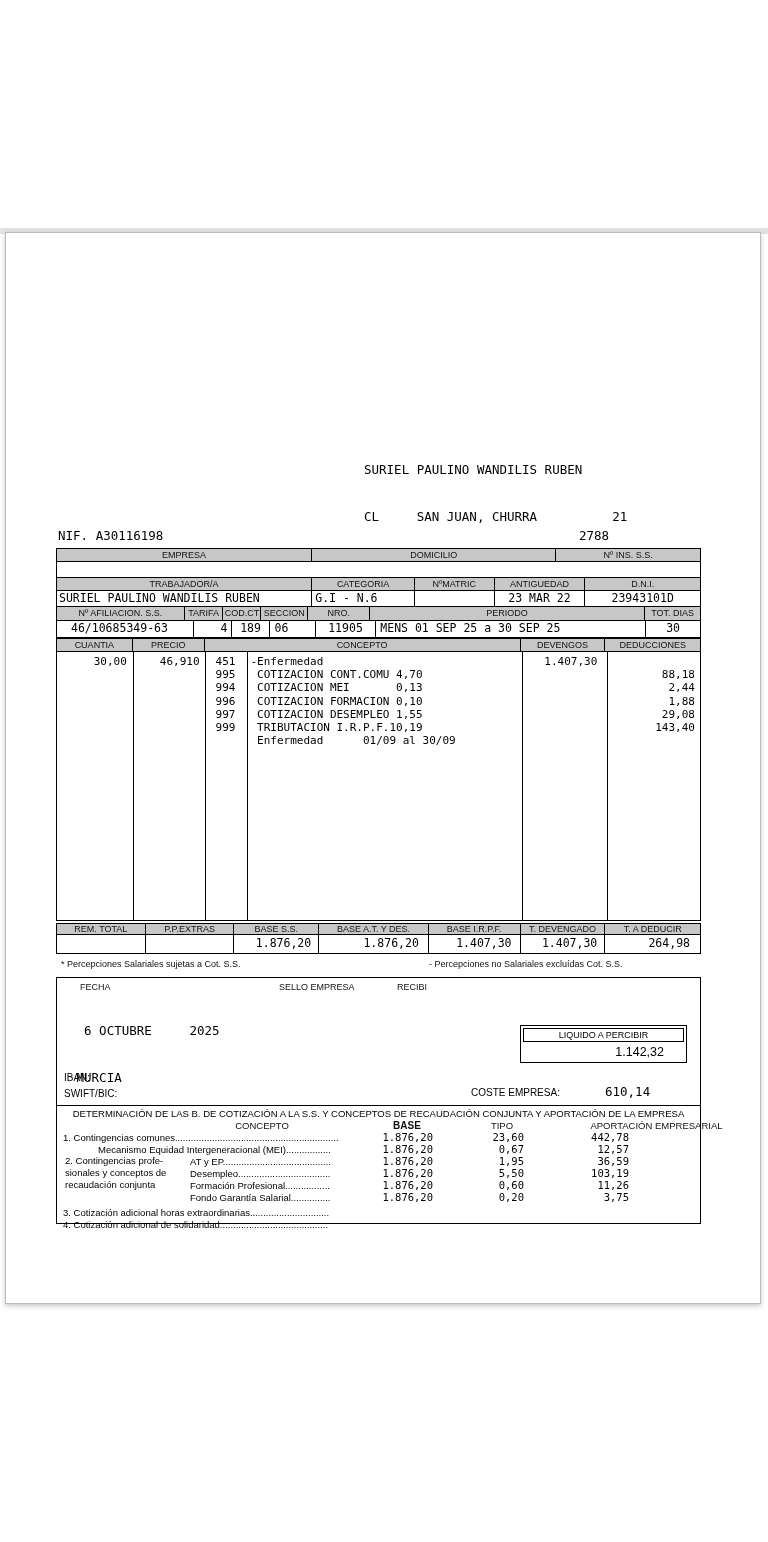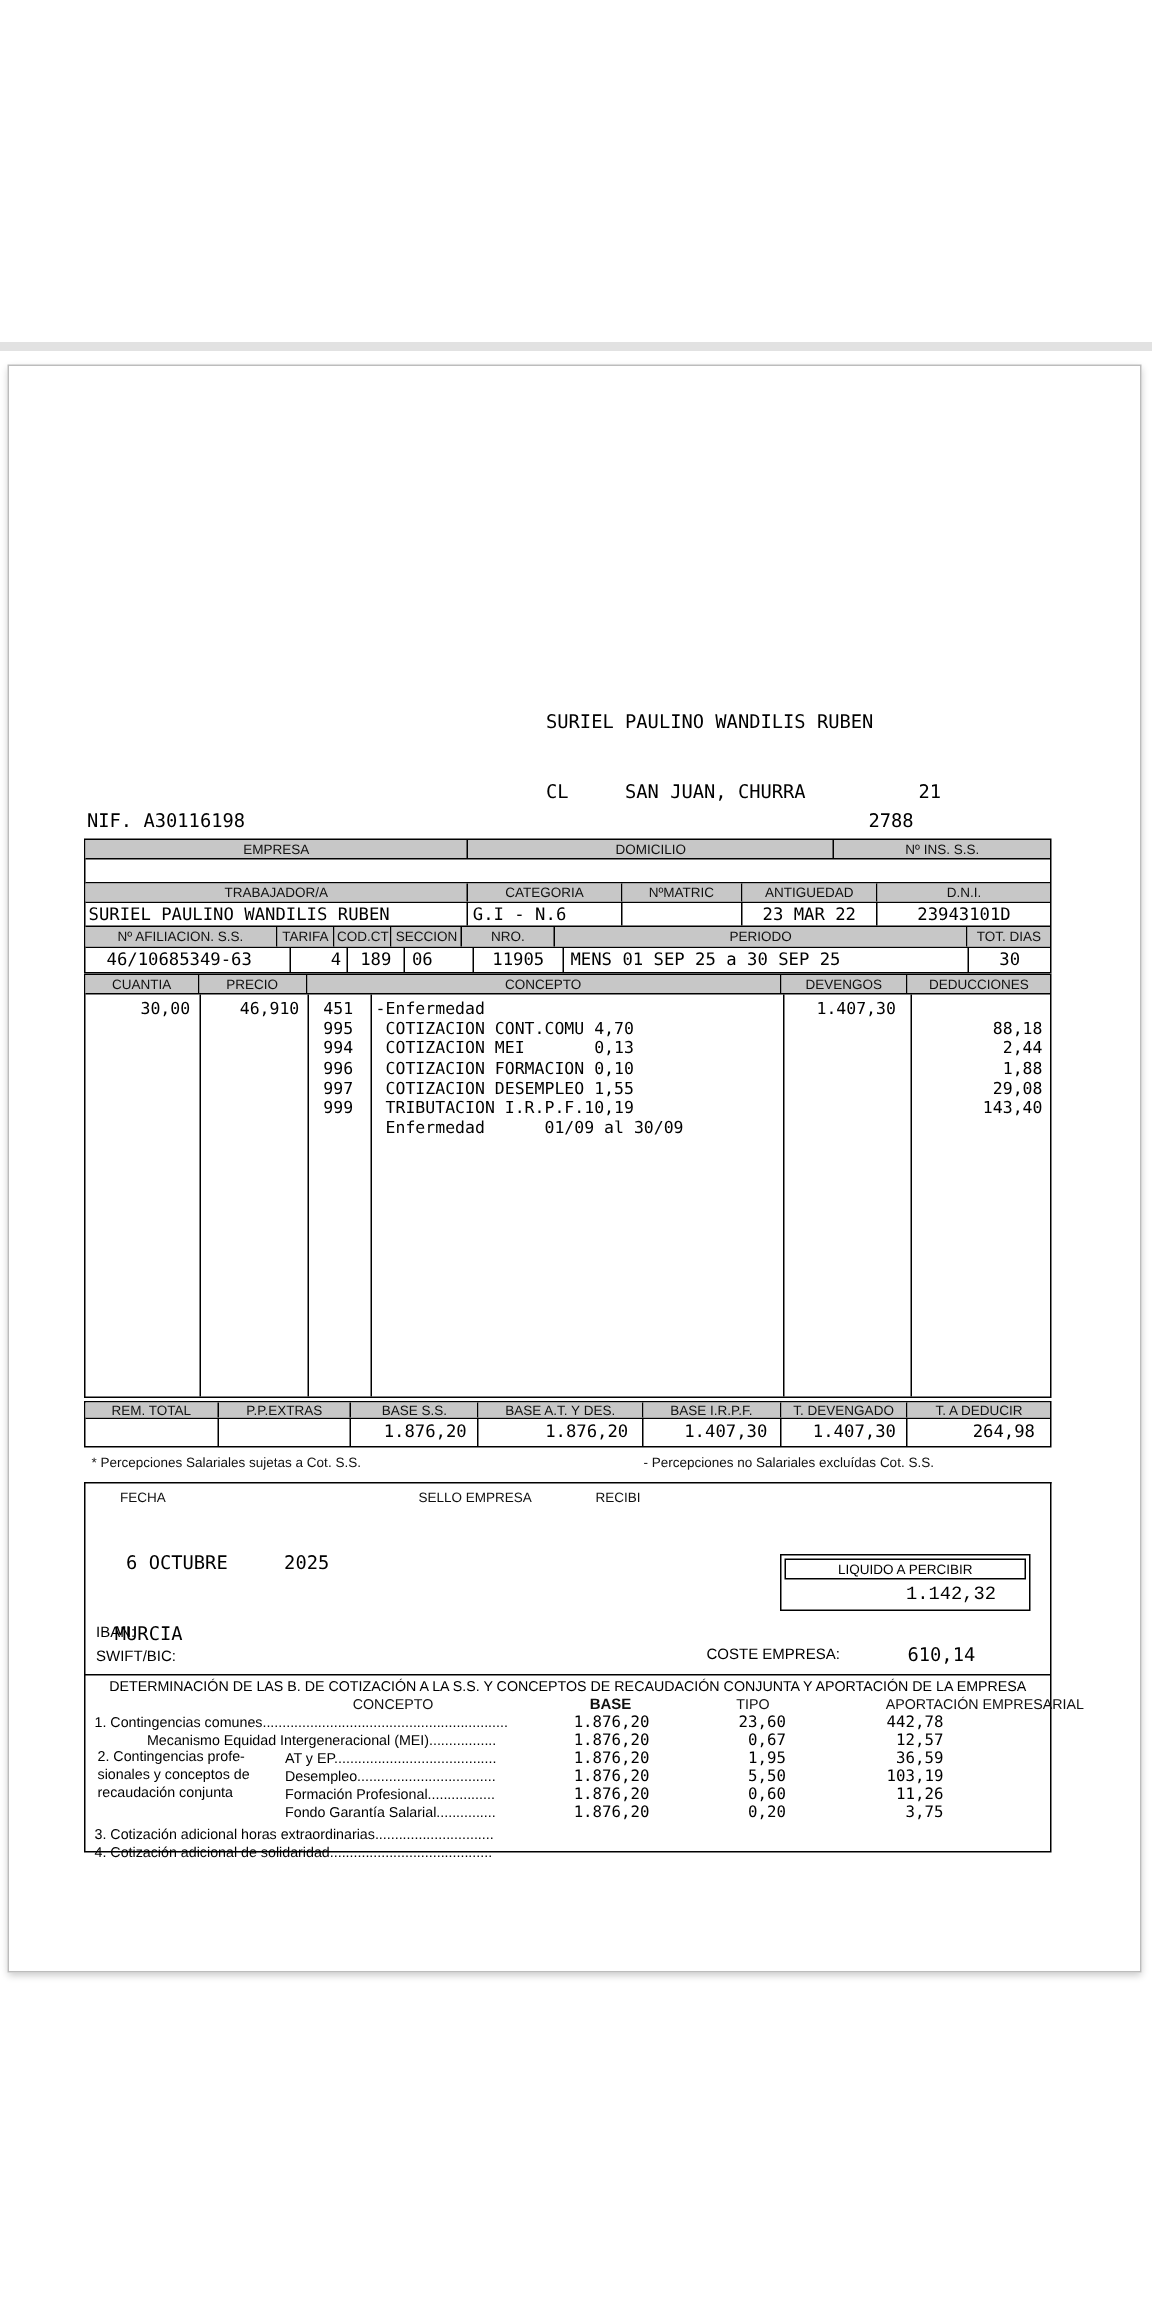--- a/index.html
+++ b/index.html
@@ -6,21 +6,21 @@
   body {
     width:768px; height:1542px; position:relative; overflow:hidden;
     background:#ffffff; font-family:"Liberation Sans", sans-serif;
   }
   .abs { position:absolute; }
 
   
   .page-prev { position:absolute; left:0; top:0; width:768px; height:228px; background:#ffffff; }
   .page-gap  { position:absolute; left:0; top:228px; width:768px; height:6px; background:#e2e2e2; }
   .page {
-    position:absolute; left:5px; top:243px; width:754px; height:1070px;
+    position:absolute; left:5px; top:232px; width:754px; height:1070px;
     background:#ffffff; border:1px solid #bcbcbc;
     box-shadow:0 2px 5px rgba(0,0,0,0.22);
   }
   .mono12 { font-family:"DejaVu Sans Mono", monospace; font-size:12.5px; color:#000; white-space:pre; line-height:15.6px; }
   .small { font-family:"Liberation Sans", sans-serif; font-size:9px; color:#101010; }
 
   
   .tbl { position:absolute; border:1px solid #000; box-sizing:border-box; background:#fff; }
   .trow { display:flex; box-sizing:border-box; }
   .cell { box-sizing:border-box; border-right:1px solid #000; overflow:hidden; }
@@ -50,21 +50,21 @@
   .drow { display:flex; height:12px; align-items:center; }
   .dlabel { width:300px; box-sizing:border-box; overflow:hidden; white-space:nowrap;
             font-family:"Liberation Sans", sans-serif; font-size:9.5px; color:#000; }
   .dnum { font-family:"DejaVu Sans Mono", monospace; font-size:10.5px; white-space:pre; text-align:right; box-sizing:border-box; }
   .dbase { width:76px; } .dtipo { width:91px; } .daport { width:105px; }
   .ind0 { padding-left:6px; } .ind1 { padding-left:41px; } .ind2 { padding-left:133px; }
 
   .liq-box { position:absolute; left:513px; top:791px; width:167px; height:38px; border:1px solid #000; box-sizing:border-box; }
   .liq-hdr { position:absolute; left:2px; top:2px; right:2px; height:14px; border:1px solid #000; box-sizing:border-box;
              text-align:center; font-size:9px; line-height:13px; font-family:"Liberation Sans", sans-serif; }
-  .liq-val { position:absolute; right:22px; top:19px; font-family:Liberation Mono, monospace; font-size:12.5px; }
+  .liq-val { position:absolute; right:22px; top:19px; font-family:Liberation Sans, sans-serif; font-size:12.5px; }
 </style>
 </head>
 <body>
 
 <div class="page-prev"></div>
 <div class="page-gap"></div>
 
 <div class="page">
 
   <div class="abs mono12" style="left:358px; top:198px;">

